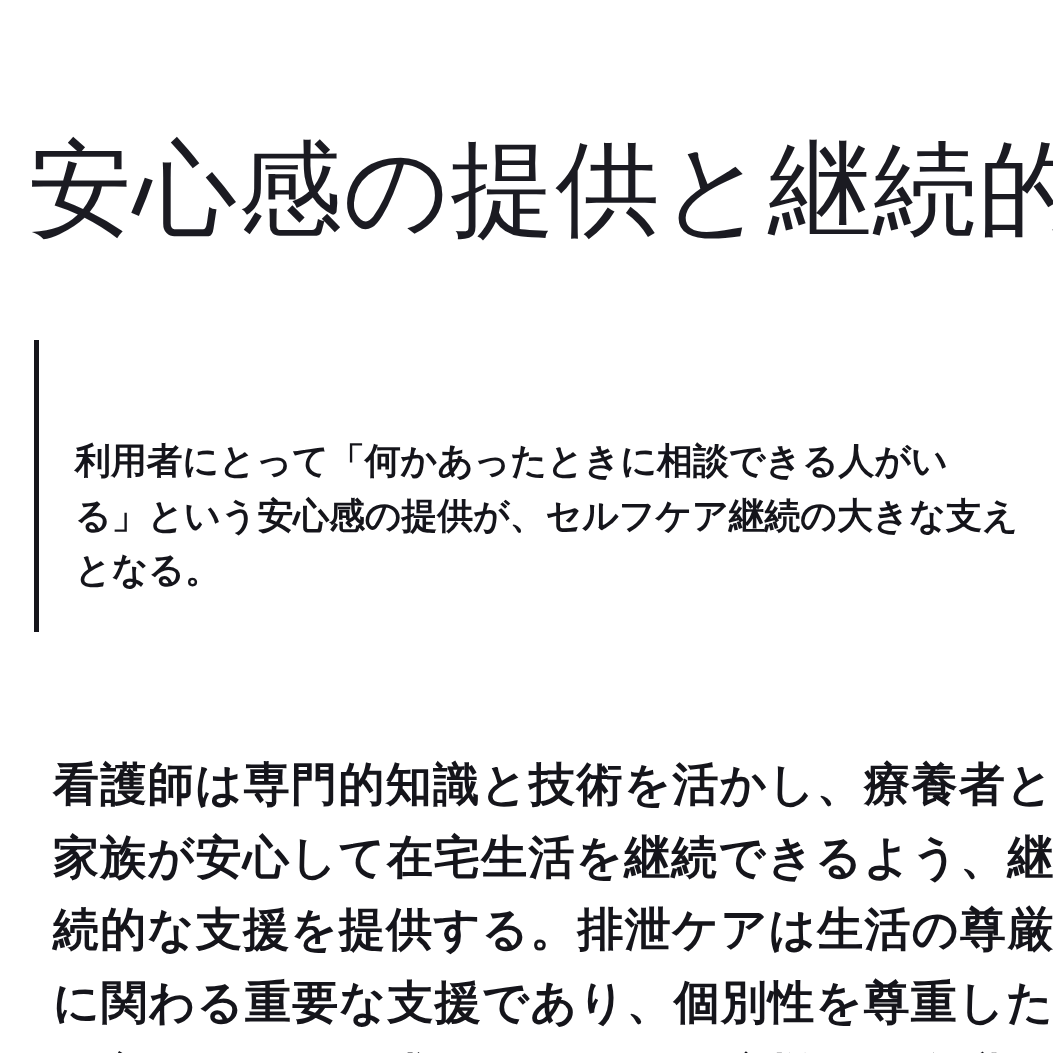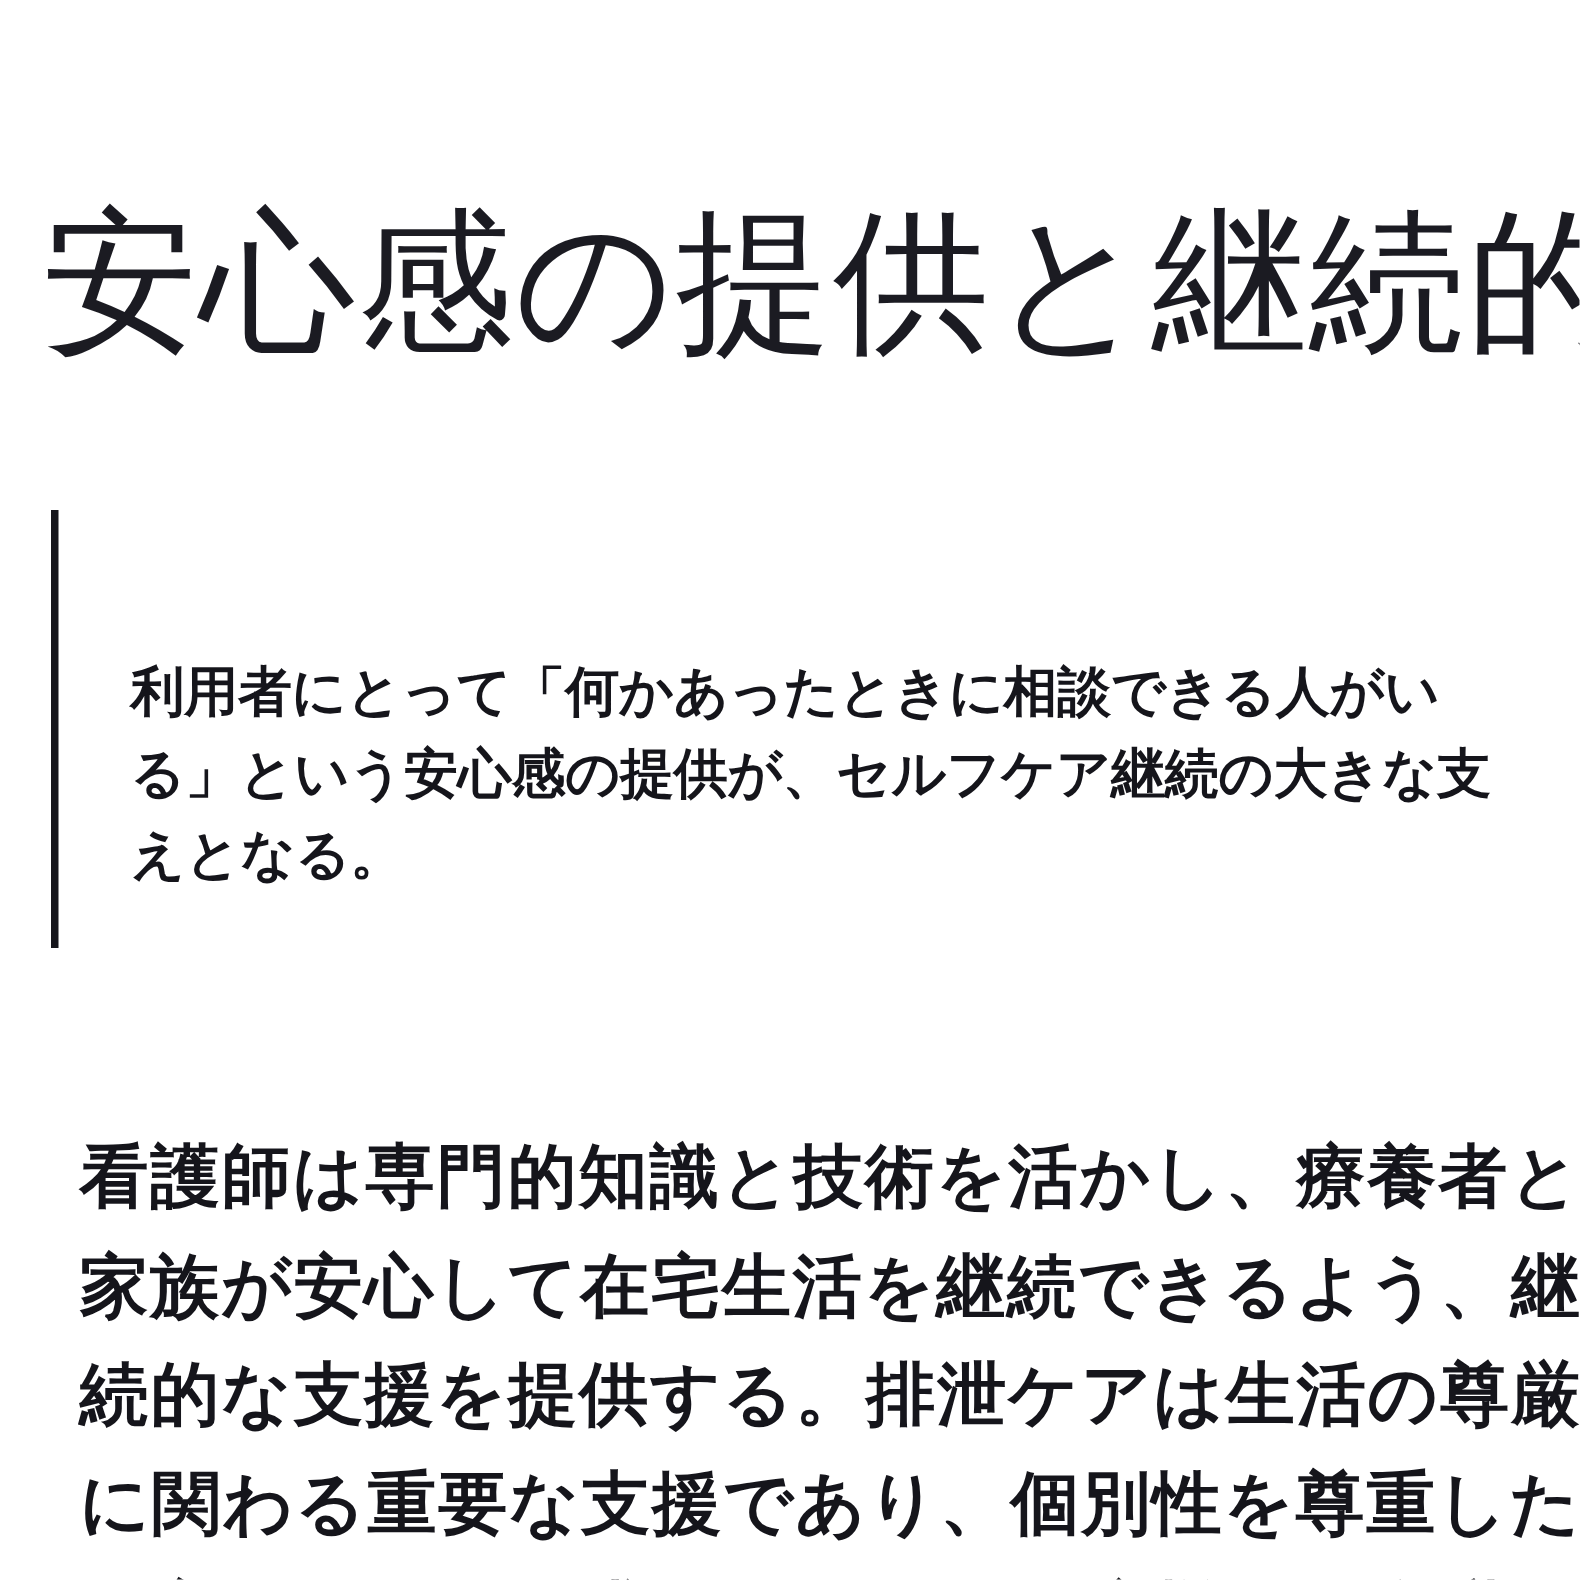--- a/index.html
+++ b/index.html
@@ -47,21 +47,21 @@
     align-items: stretch;
   }
   .quote-rule {
     flex: 0 0 auto;
     width: 5px;
     background: #15151b;
     height: 292px;
   }
   .quote-text-wrap {
     flex: 1 1 auto;
-    padding-left: 48px;
+    padding-left: 36px;
     padding-top: 58px;
   }
   .quote-text {
     font-family: "Liberation Sans", sans-serif;
     font-weight: 700;
     font-size: 36px;
     line-height: 1.52;
     color: #15151b;
     letter-spacing: -0.2px;
   }

